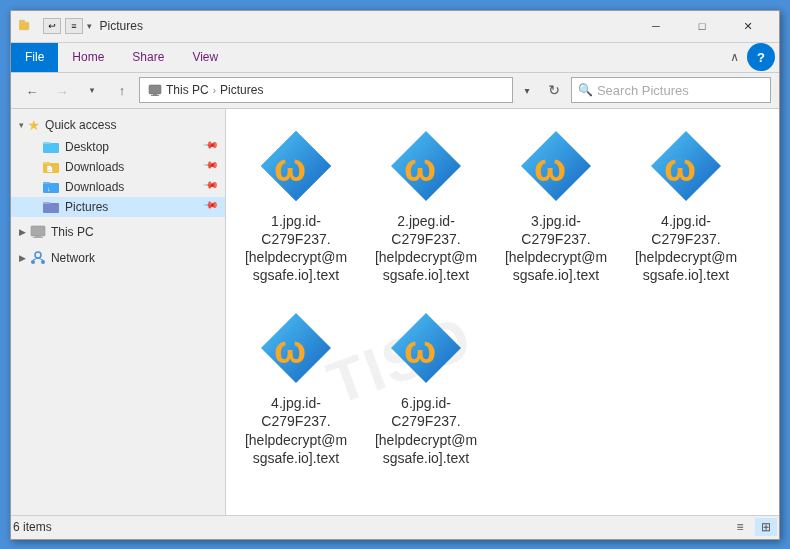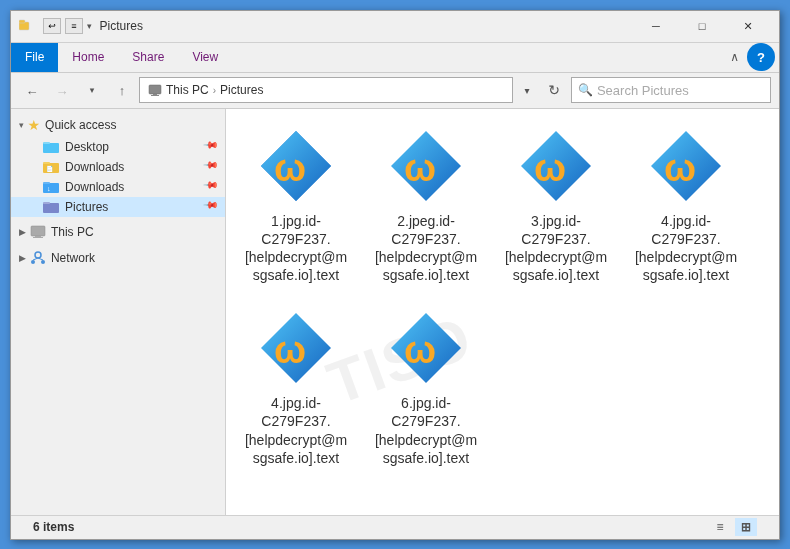--- a/index.html
+++ b/index.html
@@ -269,24 +269,23 @@
       line-height: 1.3;
     }
 
     
     .status-bar {
       height: 24px;
       background: #f0f0f0;
       border-top: 1px solid #d0d0d0;
       display: flex;
       align-items: center;
-      padding: 0 22px;
-      font-size: 12px;
-      color: #333;
-      font-weight: bold;
+      padding: 0 2px;
+      font-size: 12px;
+      color: #333;
     }
     .status-right {
       margin-left: auto;
       display: flex;
       gap: 4px;
     }
     .view-btn {
       width: 22px;
       height: 18px;
       display: flex;

